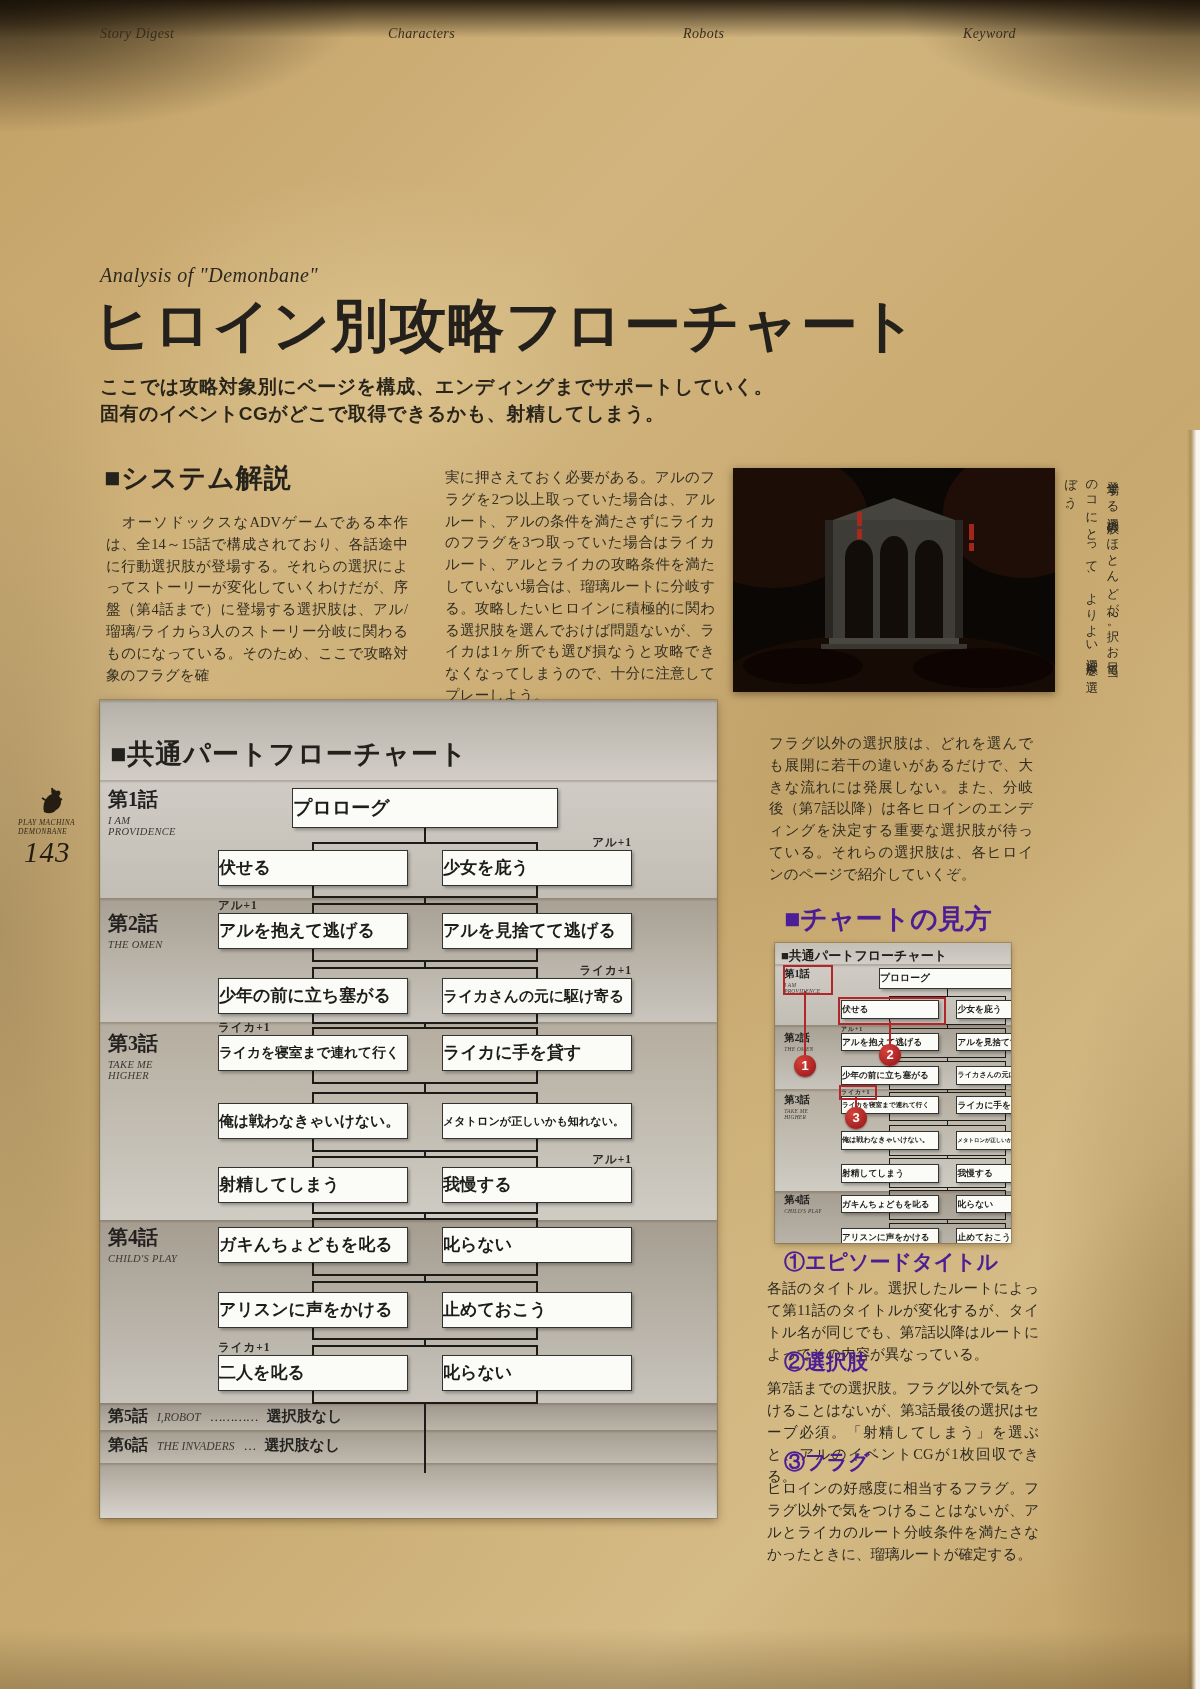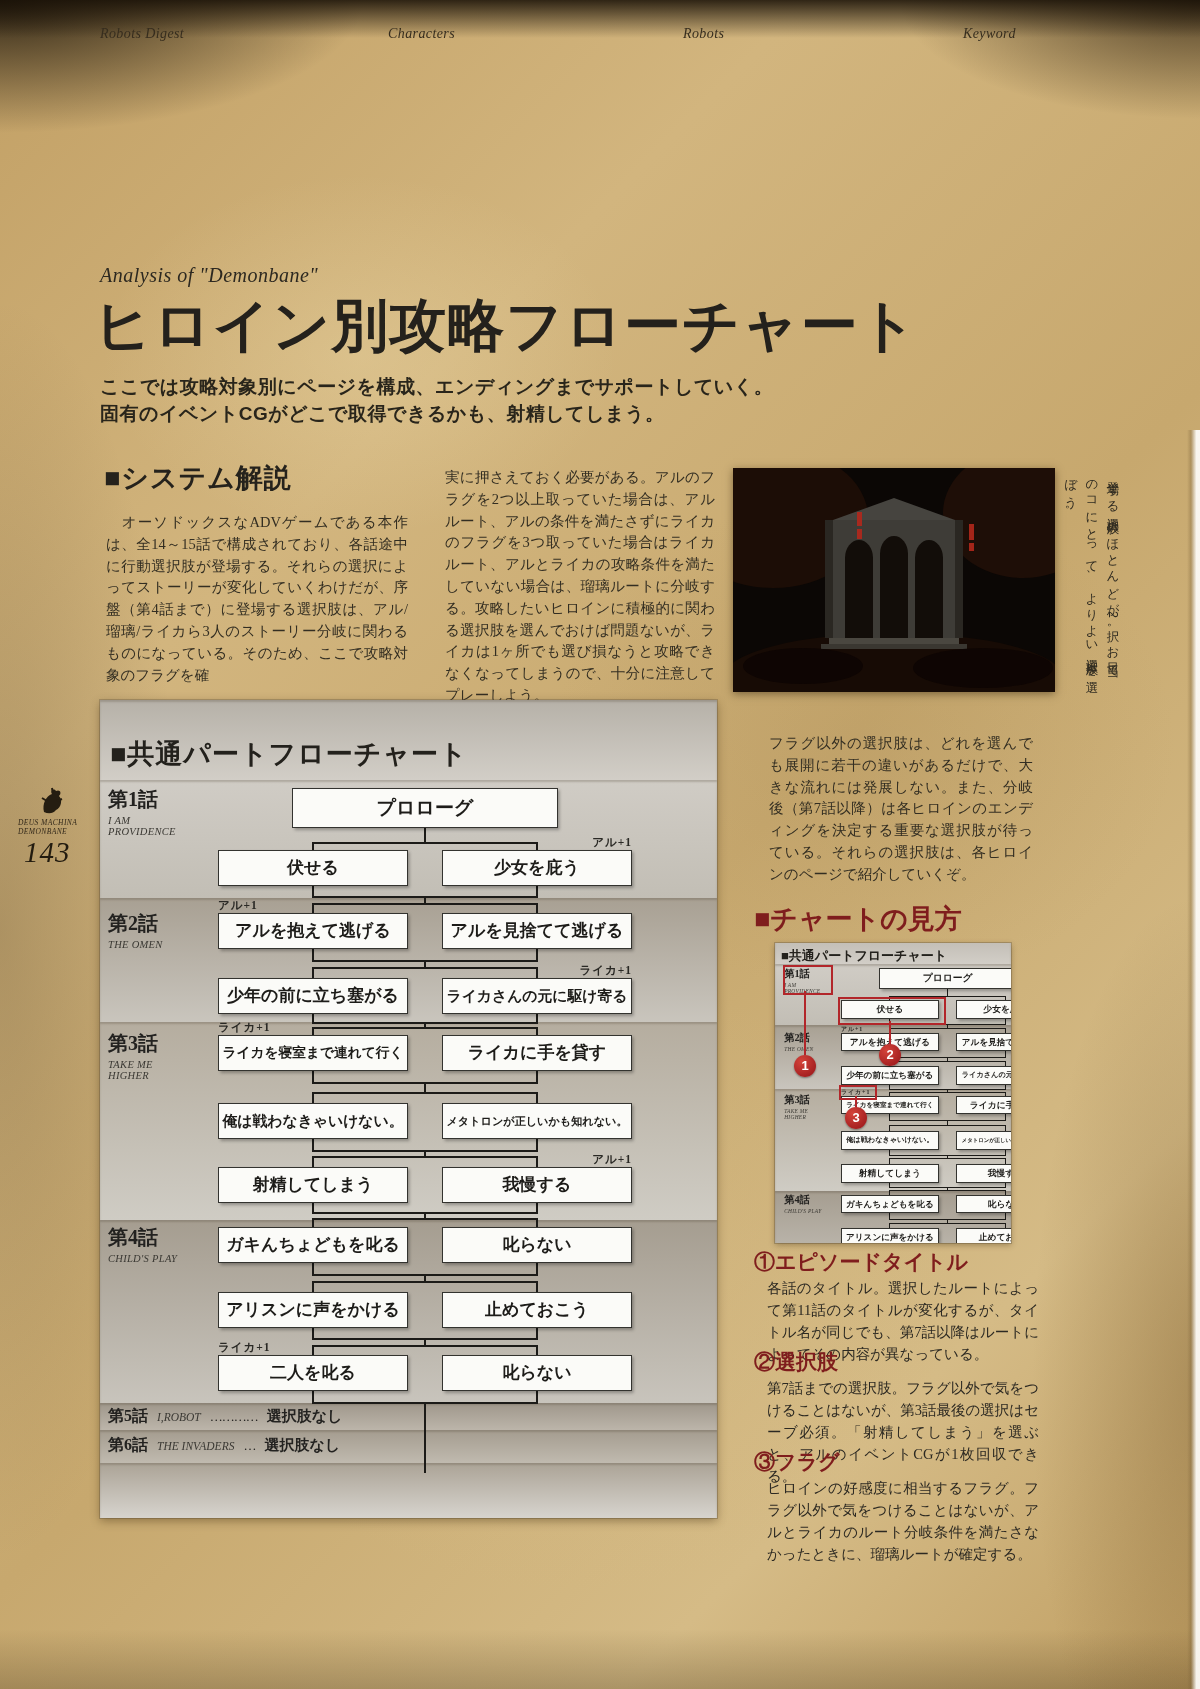--- a/index.html
+++ b/index.html
@@ -39,51 +39,51 @@
   .b0{background:linear-gradient(180deg,#b6b1a8,#d2cec7)}
   .b1{background:linear-gradient(180deg,#d0ccc5,#c2beb5)}
   .b2{background:linear-gradient(180deg,#a8a093,#c9c5bd)}
   .b3{background:linear-gradient(180deg,#b5ad9f,#cfccc4)}
   .b4{background:linear-gradient(180deg,#a59d90,#c8c4bc)}
   .b5{background:linear-gradient(180deg,#9f978b,#bcb5aa)}
   .b6{background:linear-gradient(180deg,#a49c8f,#c0baaf)}
   .b7{background:linear-gradient(180deg,#aba396,#d7d4ce)}
   .fl{position:absolute;background:#1c1b18}
   .fbox{position:absolute;box-sizing:border-box;background:#fbfbf8;border:1px solid #33332f;
-    box-shadow:1.5px 2px 3px rgba(0,0,0,.3);text-align:center;font-family:"Liberation Serif","DejaVu Serif",serif;
+    box-shadow:1.5px 2px 3px rgba(0,0,0,.3);text-align:left;font-family:"Liberation Serif","DejaVu Serif",serif;
     font-weight:bold;color:#1d1c19;overflow:hidden;white-space:nowrap}
   .fflag{position:absolute;font-weight:bold;font-family:"Liberation Serif",serif;color:#2a2925;letter-spacing:1px}
   .eplabel{position:absolute}
   .eplabel .num{font-weight:bold;font-family:"Liberation Serif",serif;color:#232220;white-space:nowrap}
   .eplabel .sub{font-style:italic;font-family:"Liberation Serif",serif;color:#3a3833;text-transform:uppercase;margin-top:2px;letter-spacing:.3px}
   .epnone{position:absolute;white-space:nowrap;color:#232220;font-family:"Liberation Serif",serif}
   .epnone .nn{font-weight:bold;margin-right:9px}
   .epnone .nt{font-style:italic;text-transform:uppercase;margin-right:9px;color:#3a3833}
   .epnone .nd{margin-right:9px;letter-spacing:-1px}
 
   
-  .lg-head{position:absolute;left:754px;font:bold 21px "Liberation Serif",serif;color:#7f1d1d;white-space:nowrap}
+  .lg-head{position:absolute;left:784px;font:bold 21px "Liberation Serif",serif;color:#4c1d95;white-space:nowrap}
   .lg-body{position:absolute;left:767px;width:272px;font:14.5px/22px "Liberation Serif",serif;color:#2c2922;text-align:justify}
   .ann-rect{position:absolute;border:2px solid #b2262a;z-index:5}
   .ann-line{position:absolute;width:2px;background:#b2262a;z-index:5}
   .ann-circle{position:absolute;width:22px;height:22px;border-radius:50%;
     background:radial-gradient(circle at 35% 30%,#d4433a,#941318);color:#fff;
     font:bold 13px "Liberation Sans",sans-serif;text-align:center;line-height:22px;z-index:6;box-shadow:0 1px 2px rgba(0,0,0,.4)}
 
   .spine{position:absolute;left:18px;top:818px;width:76px;font:italic 7.5px/9px "Liberation Serif",serif;color:#33291a;letter-spacing:.4px}
   .pagenum{position:absolute;left:24px;top:836px;font:italic 29px "Liberation Serif",serif;color:#221b0f;letter-spacing:1px}
   .emblem{position:absolute;left:40px;top:786px;width:24px;height:30px}
   .page-edge{position:absolute;right:0;top:430px;width:13px;height:1259px;
     background:linear-gradient(90deg, rgba(255,255,255,0), rgba(120,95,55,.35) 30%, rgba(252,250,246,.95) 72%)}
 </style>
 </head>
 <body>
 
 <div>
-    <div class="tab" style="left: 100px;">Robots Digest</div>
+    <div class="tab" style="left: 100px;">Story Digest</div>
     <div class="tab" style="left: 388px;">Characters</div>
     <div class="tab" style="left: 683px;">Robots</div>
     <div class="tab" style="left: 963px;">Keyword</div>
   </div>
 
 <div class="kicker">Analysis of "Demonbane"</div>
 <div class="big-title">ヒロイン別攻略フローチャート</div>
 <div class="lede" style="top:374px">ここでは攻略対象別にページを構成、エンディングまでサポートしていく。</div>
 <div class="lede" style="top:401px">固有のイベントCGがどこで取得できるかも、射精してしまう。</div>
 
@@ -359,18 +359,18 @@
 <div class="lg-head" style="top:1448px"><span>③</span><span>フラグ</span></div>
 <div class="lg-body" style="top:1477px">ヒロインの好感度に相当するフラグ。フラグ以外で気をつけることはないが、アルとライカのルート分岐条件を満たさなかったときに、瑠璃ルートが確定する。</div>
 
 <div class="emblem">
   <svg width="24" height="30" viewBox="0 0 24 30">
     <path d="M4 26 C2 18 6 10 12 8 C10 4 14 2 16 5 C20 3 22 7 19 10 C23 14 21 22 16 24 C13 28 8 28 4 26 Z" fill="#251d11"></path>
     <path d="M2 12 l5 3 M22 13 l-5 2 M12 2 l1 6" stroke="#251d11" stroke-width="2"></path>
   </svg>
 </div>
 <div class="spine">
-  <div>DEUS MACHINA</div>
+  <div>PLAY MACHINA</div>
   <div>DEMONBANE</div>
 </div>
 <div class="pagenum">143</div>
 
 <div class="page-edge"></div>
 
 </body></html>

